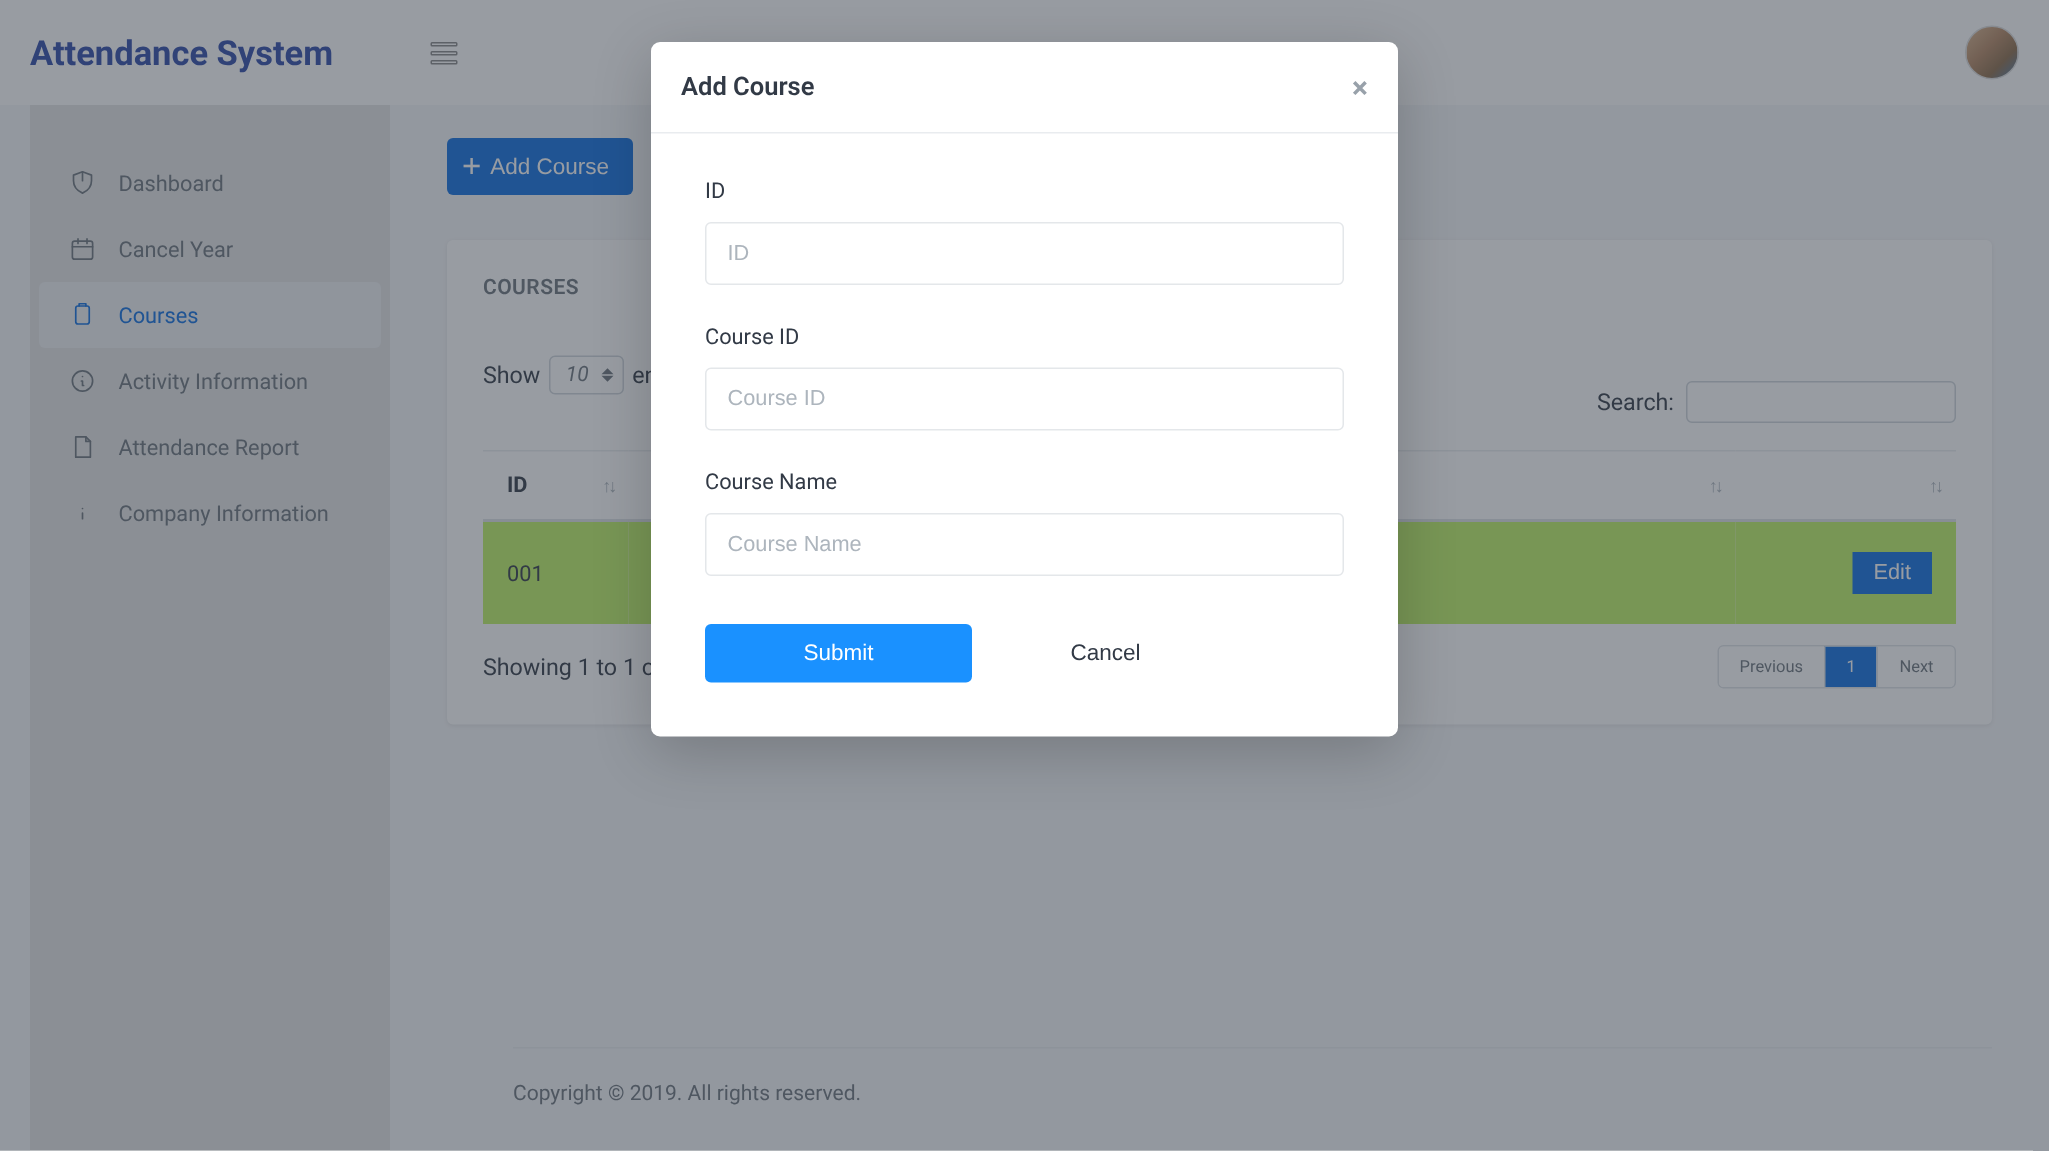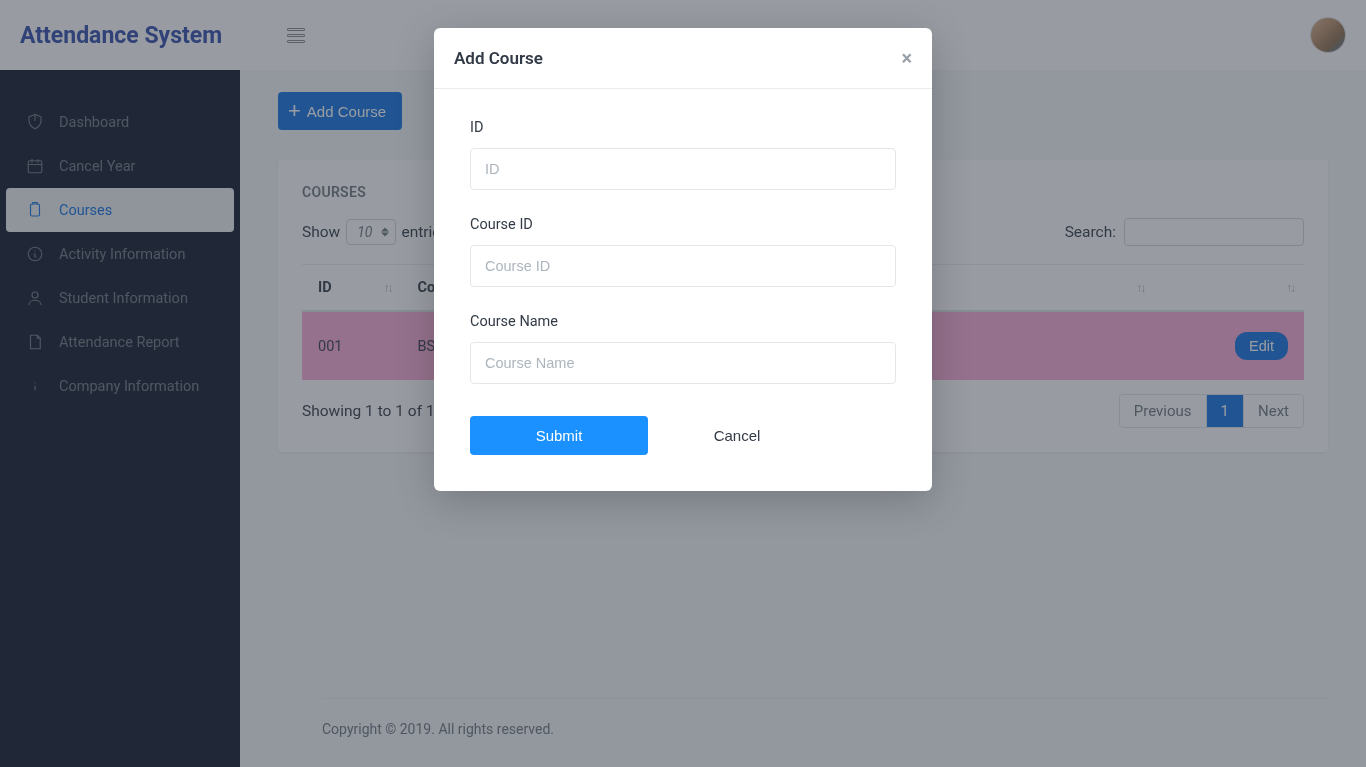--- a/index.html
+++ b/index.html
@@ -48,22 +48,23 @@
     border: 1px solid #ddd;
   }
 
   
   .layout {
     display: flex;
     height: calc(100% - 70px);
   }
   .sidebar {
     width: 240px;
-    background: #0f172a;
+    background: #e5e5e5;
     padding-top: 30px;
+    margin-left: 20px;
   }
   .nav-item {
     display: flex;
     align-items: center;
     gap: 15px;
     padding: 13px 20px;
     color: #6c757d;
     font-size: 14.5px;
     cursor: pointer;
     border-radius: 4px;
@@ -138,21 +139,21 @@
   }
   .entries-select .caret {
     position: absolute; right: 6px; top: 50%; transform: translateY(-50%);
     display: flex; flex-direction: column; gap: 0;
   }
   .entries-select .caret span {
     width: 0; height: 0; border-left: 4px solid transparent; border-right: 4px solid transparent;
   }
   .entries-select .caret .up { border-bottom: 4px solid #6c757d; margin-bottom: 1px; }
   .entries-select .caret .down { border-top: 4px solid #6c757d; }
-  .table-controls .right { display: flex; align-items: center; gap: 8px; }
+  .table-controls .right { display: flex; align-items: center; gap: 8px; margin-top: 36px; }
   .search-input {
     border: 1px solid #ced4da;
     border-radius: 4px;
     padding: 5px 8px;
     width: 180px;
     font-size: 14px;
   }
 
   table.data {
     width: 100%;
@@ -167,37 +168,37 @@
     font-weight: 700;
     color: #323a46;
     position: relative;
   }
   table.data thead th .sort {
     position: absolute; right: 10px; top: 50%; transform: translateY(-50%);
     font-size: 12px; color: #adb5bd; letter-spacing: -2px;
   }
   table.data tbody td {
     padding: 20px 16px;
-    background: #f9a8d4;
+    background: #bef264;
   }
   .edit-btn {
-    background: #0f6fe0; color: #fff; border: none; border-radius: 12px;
+    background: #0f6fe0; color: #fff; border: none; border-radius: 0;
     padding: 6px 14px; font-size: 14.5px; cursor: pointer;
   }
 
   .table-footer {
     display: flex; justify-content: space-between; align-items: center;
     margin-top: 14px;
     font-size: 15.5px;
   }
   .pagination {
     display: flex; border: 1px solid #dee2e6; border-radius: 4px; overflow: hidden;
   }
   .pagination .page {
-    padding: 7px 14px; font-size: 15px; color: #6c757d; background: #fff; cursor: pointer;
+    padding: 7px 14px; font-size: 11px; color: #6c757d; background: #fff; cursor: pointer;
     border-left: 1px solid #dee2e6;
   }
   .pagination .page:first-child { border-left: none; }
   .pagination .page.active { background: #0f6fe0; color: #fff; }
 
   .footer {
     margin-top: auto;
     border-top: 1px solid #e9ecef;
     padding: 22px 0 30px 0;
     color: #6c757d;
@@ -294,29 +295,20 @@
       <span>Courses</span>
     </div>
     <div class="nav-item">
       <span class="icon">
           <svg viewBox="0 0 24 24">
             <circle cx="12" cy="12" r="9"></circle>
             <path d="M12 8h.01M11 12h1v4h1"></path>
           </svg>
         </span>
       <span>Activity Information</span>
-    </div>
-    <div class="nav-item">
-      <span class="icon">
-          <svg viewBox="0 0 24 24">
-            <circle cx="12" cy="8" r="4"></circle>
-            <path d="M4 21c0-4 4-6 8-6s8 2 8 6"></path>
-          </svg>
-        </span>
-      <span>Student Information</span>
     </div>
     <div class="nav-item">
       <span class="icon">
           <svg viewBox="0 0 24 24">
             <path d="M6 3h9l4 4v14H6z"></path>
             <path d="M15 3v4h4"></path>
           </svg>
         </span>
       <span>Attendance Report</span>
     </div>

